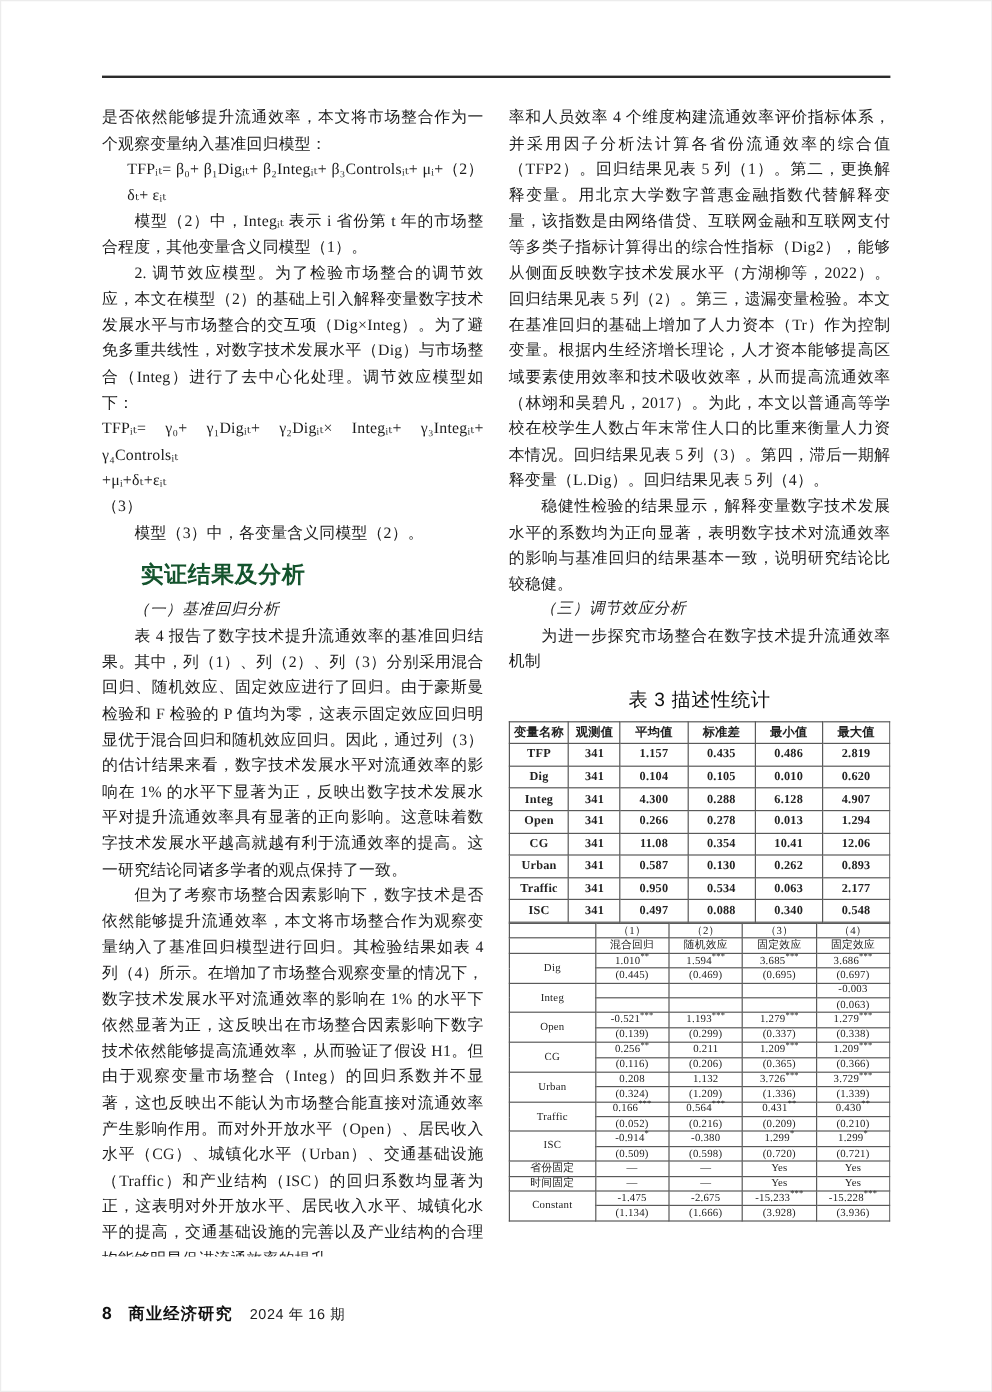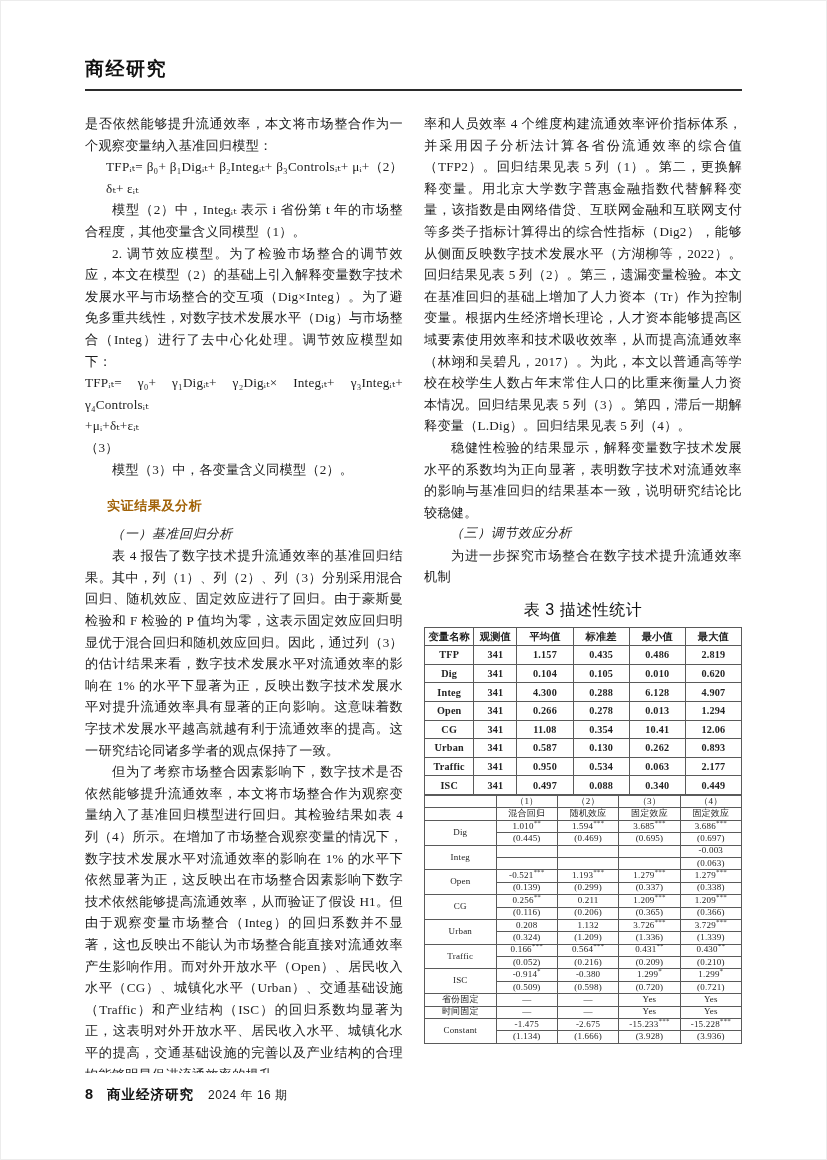--- a/index.html
+++ b/index.html
@@ -24,22 +24,22 @@
   
   .columns{display:flex;gap:21px;margin-top:22px;height:960px;overflow:hidden;}
   .col{width:318px;font-size:13.2px;line-height:21.6px;text-align:justify;letter-spacing:0.2px;}
   .p{margin:0;text-indent:2.05em;}
   .p.noindent{text-indent:0;}
   .formula{display:flex;justify-content:flex-end;align-items:baseline;}
   .formula .f-body{margin-left:1.6em;}
   .formula-cont{display:flex;justify-content:space-between;align-items:baseline;flex-direction:column;}
   .h2{
     font-family:"Liberation Sans","DejaVu Sans",sans-serif;
-    font-size:13px;font-weight:bold;letter-spacing:0.6px;
-    margin:15px 0 7px 0;text-indent:1.7em;color:#a16207;
+    font-size:19px;font-weight:bold;letter-spacing:0.6px;
+    margin:15px 0 7px 0;text-indent:1.7em;color:#14532d;
   }
   .sub{font-style:italic;text-indent:2.05em;letter-spacing:0.6px;font-size:12.9px;}
   
   .tbl-title{
     font-family:"Liberation Sans","DejaVu Sans",sans-serif;
     font-weight:normal;font-size:16px;text-align:center;
     margin:11px 0 6px 0;letter-spacing:0.5px;color:#111;
   }
   table{width:100%;border-collapse:collapse;table-layout:fixed;color:#222;}
   .t3 th,.t3 td{
@@ -62,21 +62,20 @@
   .footer .pg{font-weight:bold;font-size:14.5px;}
   .footer .jn{font-weight:bold;font-size:13.5px;letter-spacing:1px;}
   .footer .iss{font-size:12px;color:#222;letter-spacing:0.5px;}
 </style>
 </head>
 <body>
 
 <div class="page">
 
   <header>
-    <div class="journal-title">商经研究</div>
     <hr class="header-rule">
   </header>
 
   <main class="columns">
 
     <section class="col">
       <p class="p noindent">是否依然能够提升流通效率，本文将市场整合作为一个观察变量纳入基准回归模型：</p>
       <div class="formula">
         <span class="f-body">TFPᵢₜ= β₀+ β₁Digᵢₜ+ β₂Integᵢₜ+ β₃Controlsᵢₜ+ μᵢ+ δₜ+ εᵢₜ</span>
         <span>（2）</span>
@@ -173,21 +172,21 @@
               <td>0.534</td>
               <td>0.063</td>
               <td>2.177</td>
             </tr>
             <tr>
               <td>ISC</td>
               <td>341</td>
               <td>0.497</td>
               <td>0.088</td>
               <td>0.340</td>
-              <td>0.449</td>
+              <td>0.548</td>
             </tr>
           </tbody>
       </table>
 
       <table class="t4">
         <thead>
             <tr>
               <th></th>
               <th>（1）</th>
               <th>（2）</th>

